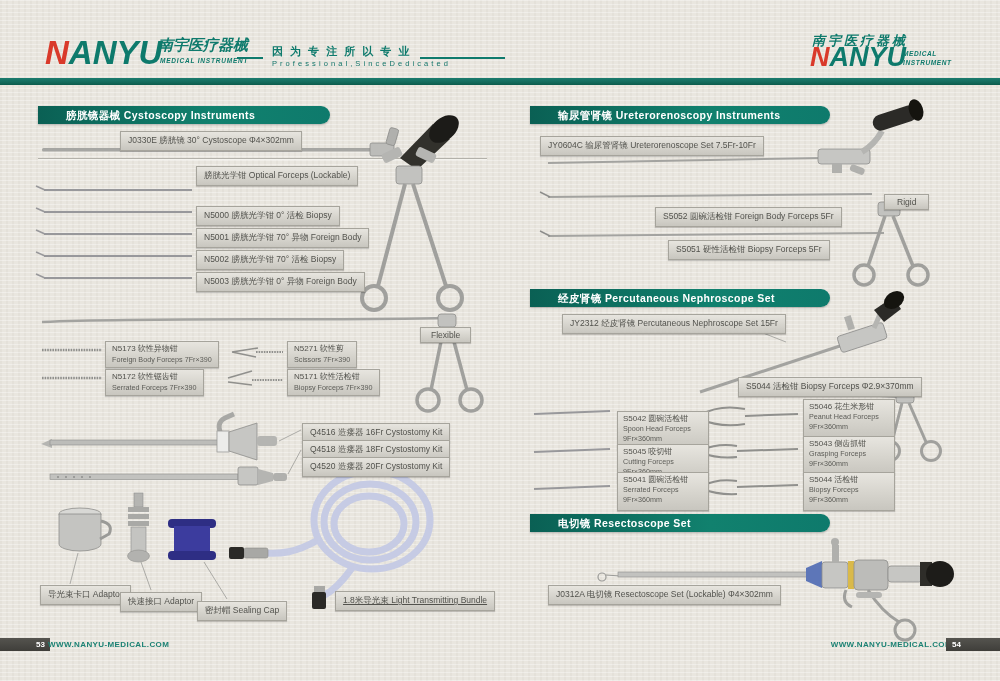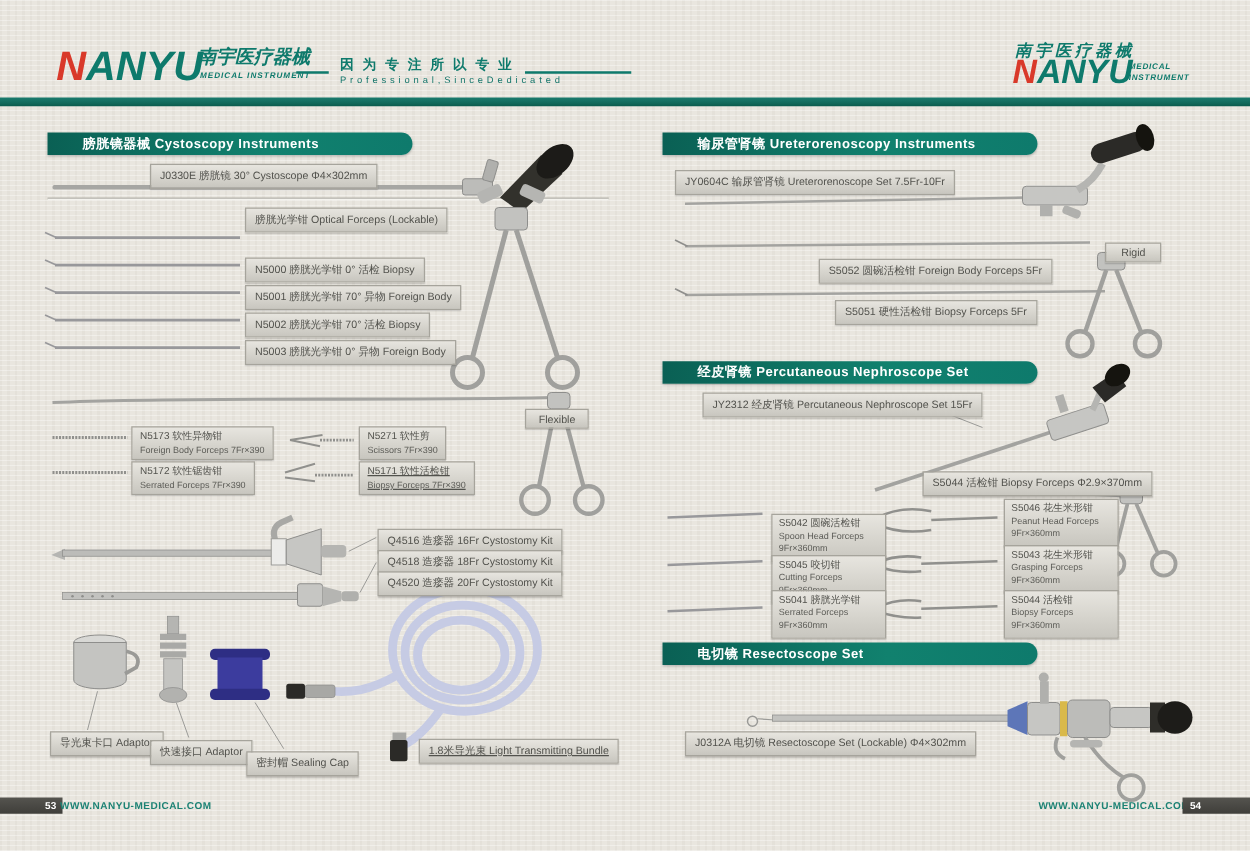--- a/index.html
+++ b/index.html
@@ -260,21 +260,21 @@
     <div class="l2">Foreign Body Forceps 7Fr×390</div>
   </div>
   <div class="abs lbl ml" style="left:105px;top:369px;">
     <div class="l1">N5172 软性锯齿钳</div>
     <div class="l2">Serrated Forceps 7Fr×390</div>
   </div>
   <div class="abs lbl ml" style="left:287px;top:341px;">
     <div class="l1">N5271 软性剪</div>
     <div class="l2">Scissors 7Fr×390</div>
   </div>
-  <div class="abs lbl ml" style="left:287px;top:369px;text-decoration:underline;">
+  <div class="abs lbl ml" style="left:287px;top:369px;">
     <div class="l1">N5171 软性活检钳</div>
     <div class="l2">Biopsy Forceps 7Fr×390</div>
   </div>
 
   <div class="abs lbl" style="left:302px;top:423px;">Q4516 造瘘器 16Fr Cystostomy Kit</div>
   <div class="abs lbl" style="left:302px;top:440px;">Q4518 造瘘器 18Fr Cystostomy Kit</div>
   <div class="abs lbl" style="left:302px;top:457px;">Q4520 造瘘器 20Fr Cystostomy Kit</div>
 
   <div class="abs lbl" style="left:40px;top:585px;">导光束卡口 Adaptor</div>
   <div class="abs lbl" style="left:120px;top:592px;">快速接口 Adaptor</div>
@@ -293,31 +293,31 @@
     <div class="l1">S5042 圆碗活检钳</div>
     <div class="l2">Spoon Head Forceps</div>
     <div class="l3">9Fr×360mm</div>
   </div>
   <div class="abs lbl grid" style="left:617px;top:444px;">
     <div class="l1">S5045 咬切钳</div>
     <div class="l2">Cutting Forceps</div>
     <div class="l3">9Fr×360mm</div>
   </div>
   <div class="abs lbl grid" style="left:617px;top:472px;">
-    <div class="l1">S5041 膀胱光学钳</div>
+    <div class="l1">S5041 圆碗活检钳</div>
     <div class="l2">Serrated Forceps</div>
     <div class="l3">9Fr×360mm</div>
   </div>
   <div class="abs lbl grid" style="left:803px;top:399px;">
     <div class="l1">S5046 花生米形钳</div>
     <div class="l2">Peanut Head Forceps</div>
     <div class="l3">9Fr×360mm</div>
   </div>
   <div class="abs lbl grid" style="left:803px;top:436px;">
-    <div class="l1">S5043 花生米形钳</div>
+    <div class="l1">S5043 侧齿抓钳</div>
     <div class="l2">Grasping Forceps</div>
     <div class="l3">9Fr×360mm</div>
   </div>
   <div class="abs lbl grid" style="left:803px;top:472px;">
     <div class="l1">S5044 活检钳</div>
     <div class="l2">Biopsy Forceps</div>
     <div class="l3">9Fr×360mm</div>
   </div>
 
   <div class="abs lbl" style="left:548px;top:585px;">J0312A 电切镜 Resectoscope Set (Lockable)  Φ4×302mm</div>

